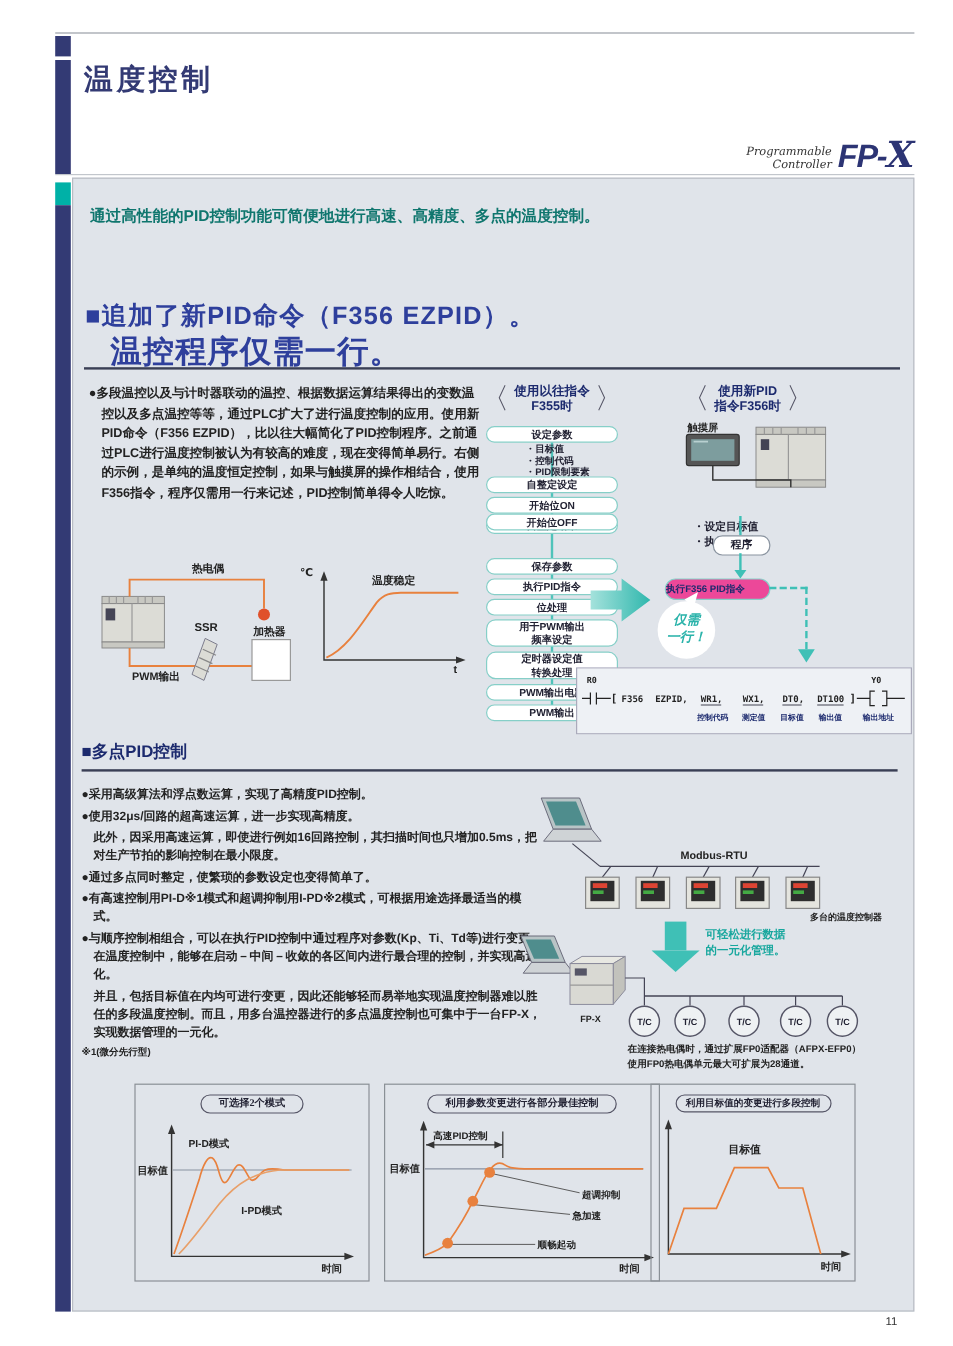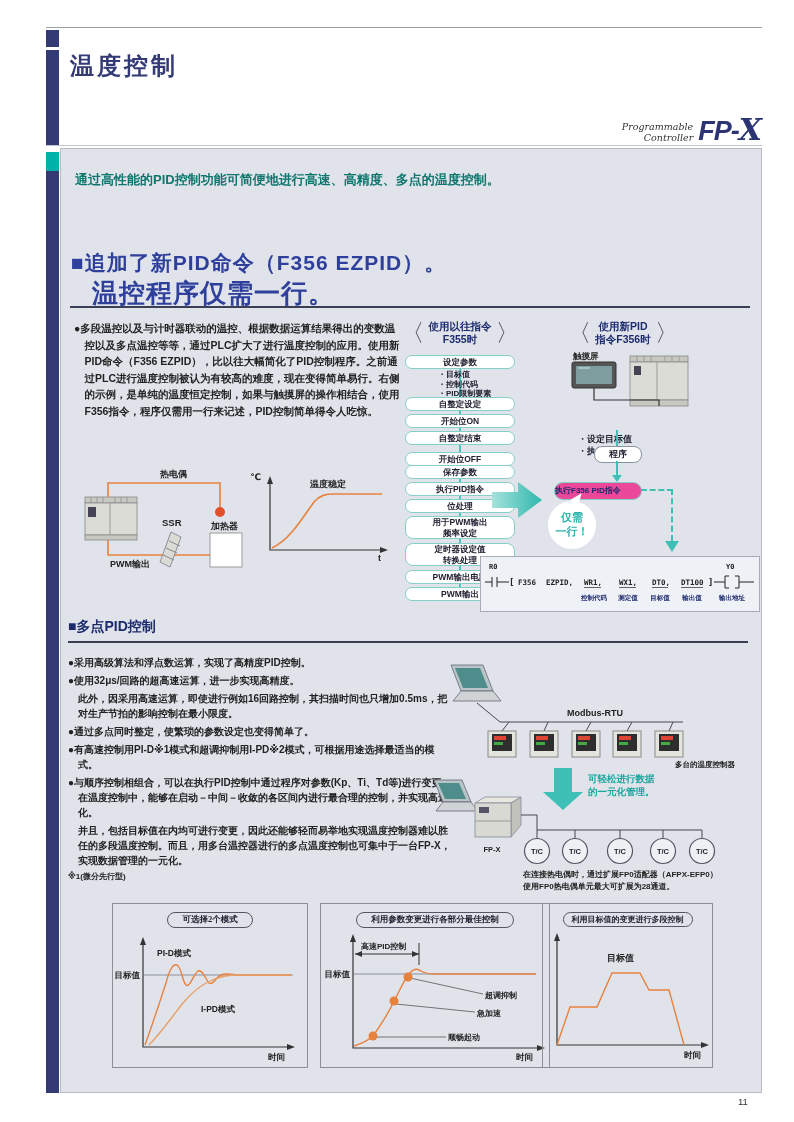--- a/index.html
+++ b/index.html
@@ -43,21 +43,21 @@
   .vteal{width:2px;background:#3fc0b6;}
   .tri-down{width:0;height:0;border-left:5px solid transparent;border-right:5px solid transparent;border-top:7px solid #3fc0b6;}
   .progpill{left:594px;top:446px;width:46px;height:15px;background:#fff;border:1px solid #8a94a0;border-radius:8px;
             font-size:9px;font-weight:bold;color:#223;text-align:center;line-height:14px;}
   .execpill{left:554px;top:482px;width:86px;height:16px;background:#ec4899;border:1px solid #86cfc8;border-radius:9px;
             font-size:8px;font-weight:bold;color:#1c2a6e;text-align:left;line-height:15px;}
   .dashH{left:641px;top:489px;width:32px;border-top:2px dashed #3fc0b6;}
   .dashV{left:671px;top:489px;height:52px;border-left:2px dashed #3fc0b6;}
   .dtri{left:665px;top:541px;width:0;height:0;border-left:7px solid transparent;border-right:7px solid transparent;border-top:11px solid #3fc0b6;}
   .bubble{left:548px;top:501px;width:48px;height:48px;background:#fff;border-radius:50%;
-          text-align:center;font-size:11px;font-weight:bold;color:#2ab3aa;line-height:14px;padding-top:9px;box-sizing:border-box;}
+          text-align:center;font-size:11px;font-weight:bold;font-style:italic;color:#2ab3aa;line-height:14px;padding-top:9px;box-sizing:border-box;}
   .btail{left:573px;top:492px;width:0;height:0;border-left:5px solid transparent;border-right:5px solid transparent;
          border-bottom:12px solid #fff;transform:rotate(38deg);}
   
   .h2{left:68px;top:618px;font-size:14px;font-weight:bold;color:#1c2a6e;}
   .rule2{left:68px;top:641px;width:680px;height:2px;background:#3a3f55;}
   .s2blk{left:68px;top:655px;width:384px;font-size:10px;line-height:15px;font-weight:bold;color:#222;}
   .s2blk p{margin:0 0 3px 0;text-indent:-10px;padding-left:10px;}
   .s2blk p.ind{text-indent:0;padding-left:10px;}
   .note{font-size:8px;font-weight:bold;color:#222;line-height:11px;margin:0;}
   
@@ -149,21 +149,21 @@
   <div class="a flowline"></div>
   <div class="a fpill" style="top:355px;height:14px;">设定参数</div>
   <div class="a params">
     <div>・目标值</div>
     <div>・控制代码</div>
     <div>・PID限制要素</div>
   </div>
   <div class="a fpill" style="top:397px;height:14px;">自整定设定</div>
   <div class="a fpill" style="top:414px;height:14px;">开始位ON</div>
   <div class="a fpill" style="top:431px;height:14px;">自整定结束</div>
-  <div class="a fpill" style="top:452px;height:14px;">开始位OFF</div>
+  <div class="a fpill" style="top:428px;height:14px;">开始位OFF</div>
   <div class="a fpill" style="top:465px;height:14px;">保存参数</div>
   <div class="a fpill" style="top:482px;height:14px;">执行PID指令</div>
   <div class="a fpill" style="top:499px;height:14px;">位处理</div>
   <div class="a fpill" style="top:516px;height:23px;">用于PWM输出
 频率设定</div>
   <div class="a fpill" style="top:543px;height:23px;">定时器设定值
 转换处理</div>
   <div class="a fpill" style="top:570px;height:14px;">PWM输出电路</div>
   <div class="a fpill" style="top:587px;height:14px;">PWM输出</div>
 

